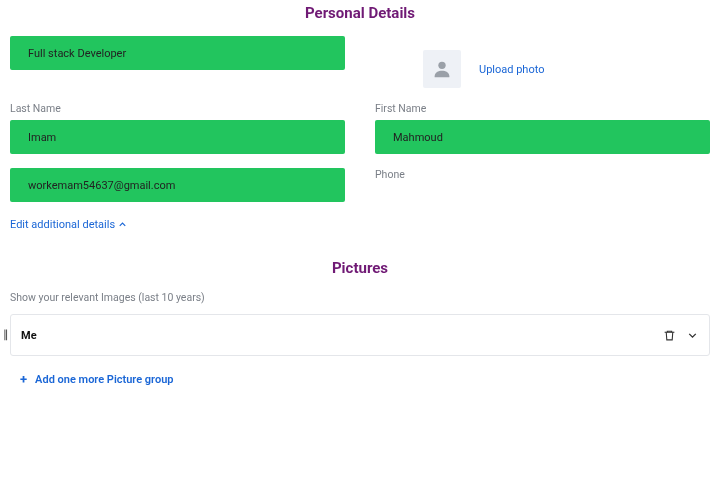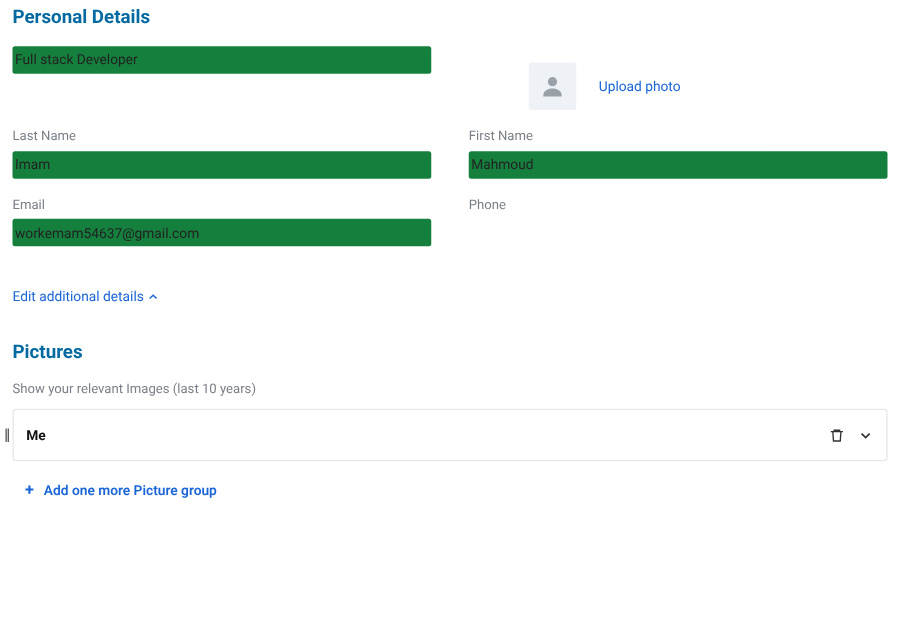--- a/index.html
+++ b/index.html
@@ -1,39 +1,39 @@
 <!DOCTYPE html>
 <html><head>
 <meta charset="utf-8">
 <style>
   * { box-sizing: border-box; margin: 0; padding: 0; font-family: -apple-system, BlinkMacSystemFont, "Segoe UI", Roboto, Arial, sans-serif; }
   body { background: #fff; color: #111; width: 720px; }
   .page { padding: 4px 10px 10px 10px; }
-  .section-title { font-size: 15px; font-weight: 700; color: #0369a1; margin: 6px 0 14px 0; }
+  .section-title { font-size: 15px; font-weight: 700; color: #701a75; margin: 6px 0 14px 0; text-align: center; }
   .section-title.top { margin-top: 0; }
   .row { display: flex; gap: 30px; }
   .col { flex: 1; min-width: 0; }
   .field { margin-bottom: 14px; }
   .label { font-size: 10.5px; color: #7a7f87; margin-bottom: 5px; display: block; }
   .input {
-    width: 100%; height: 22px; background: #15803d; border: none;
-    padding: 0 2px; font-size: 11px; color: #222; border-radius: 2px;
+    width: 100%; height: 34px; background: #22c55e; border: none;
+    padding: 0 18px; font-size: 11px; color: #222; border-radius: 2px;
   }
   .select-wrap { position: relative; }
   .select-caret {
     position: absolute; right: 10px; top: 50%; transform: translateY(-50%);
     pointer-events: none; color: #1a66d6;
   }
   .photo-row { display: flex; align-items: center; gap: 18px; padding-left: 48px; }
   .avatar-box {
     width: 38px; height: 38px; background: #eef1f6; display: flex;
     align-items: center; justify-content: center; border-radius: 2px;
   }
   .link { color: #1a66d6; font-size: 11px; cursor: pointer; }
-  .link-row { display: flex; align-items: center; gap: 2px; color: #1a66d6; font-size: 11px; cursor: pointer; margin: 20px 0 28px 0; }
+  .link-row { display: flex; align-items: center; gap: 2px; color: #1a66d6; font-size: 11px; cursor: pointer; margin: 2px 0 28px 0; }
   .help-text { font-size: 10.5px; color: #7a7f87; margin-bottom: 10px; }
   .card {
     border: 1px solid #e4e6ea; border-radius: 3px; padding: 0 10px;
     height: 42px; display: flex; align-items: center; justify-content: space-between;
     position: relative;
   }
   .card-left { display: flex; align-items: center; gap: 8px; justify-content: flex-end; }
   .drag-handle { position: absolute; left: -8px; top: 50%; transform: translateY(-50%); color: #333; font-size: 11px; line-height: 4px; letter-spacing: -1px; }
   .card-title { font-size: 11px; font-weight: 700; color: #111; }
   .card-right { display: flex; align-items: center; gap: 10px; color: #333; }
@@ -79,21 +79,20 @@
       <div class="field">
         <span class="label">First Name</span>
         <input class="input" value="Mahmoud" style="">
       </div>
     </div>
   </div>
 
   <div class="row">
     <div class="col">
       <div class="field">
-        <span class="label">Email</span>
         <input class="input" value="workemam54637@gmail.com" style="">
       </div>
     </div>
     <div class="col">
       <div class="field">
         <span class="label">Phone</span>
       </div>
     </div>
   </div>
 

